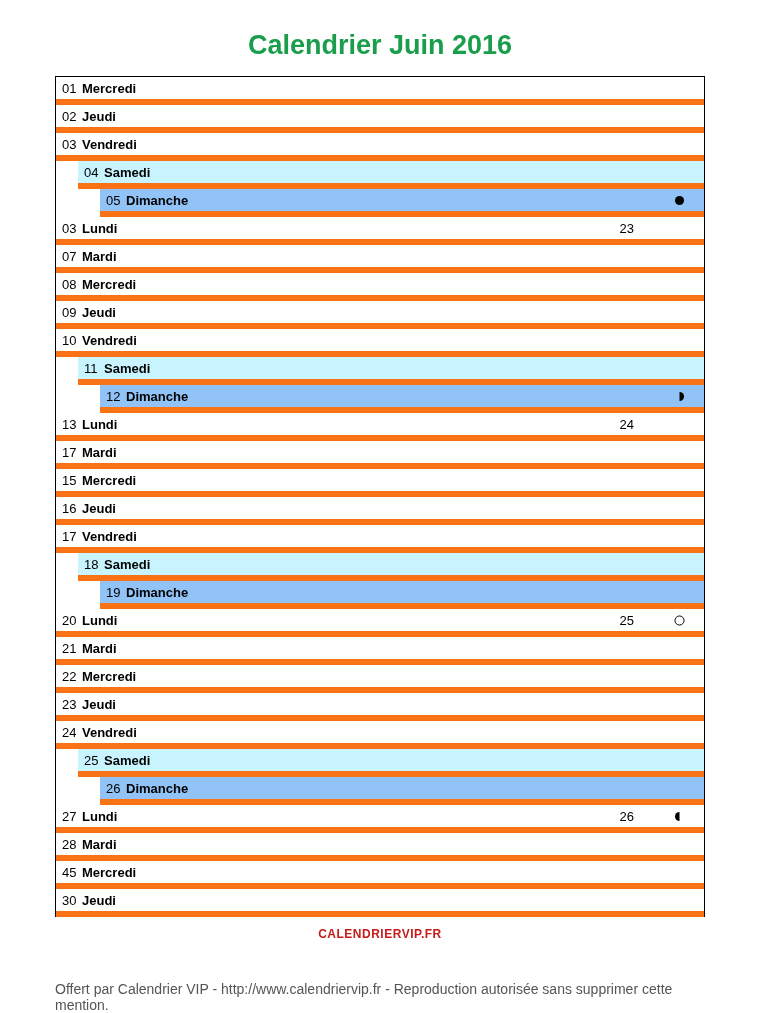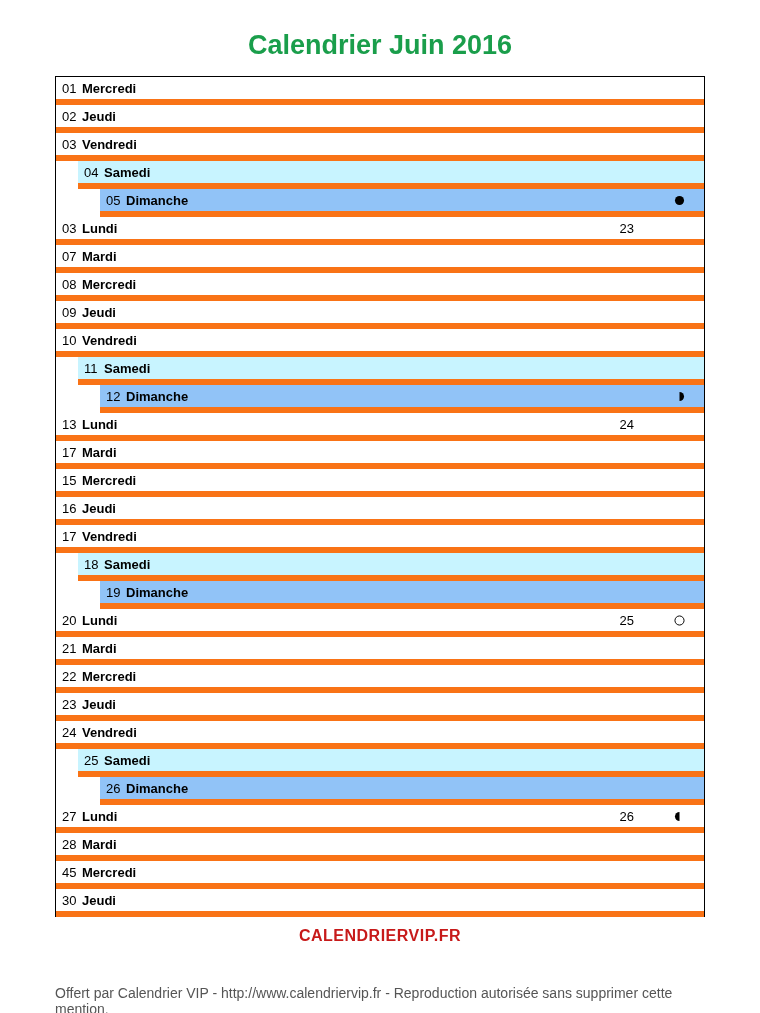--- a/index.html
+++ b/index.html
@@ -44,21 +44,21 @@
   .moon {
     position: absolute;
     right: 18px;
     width: 13px;
     height: 13px;
   }
   .footer-brand {
     text-align: center;
     color: #c71a1a;
     font-weight: bold;
-    font-size: 16px;
+    font-size: 12px;
     margin-top: 10px;
     letter-spacing: 0.5px;
   }
   .footer-credit {
     text-align: left;
     font-size: 14px;
     color: #555;
     margin-top: 40px;
   }
 </style>

